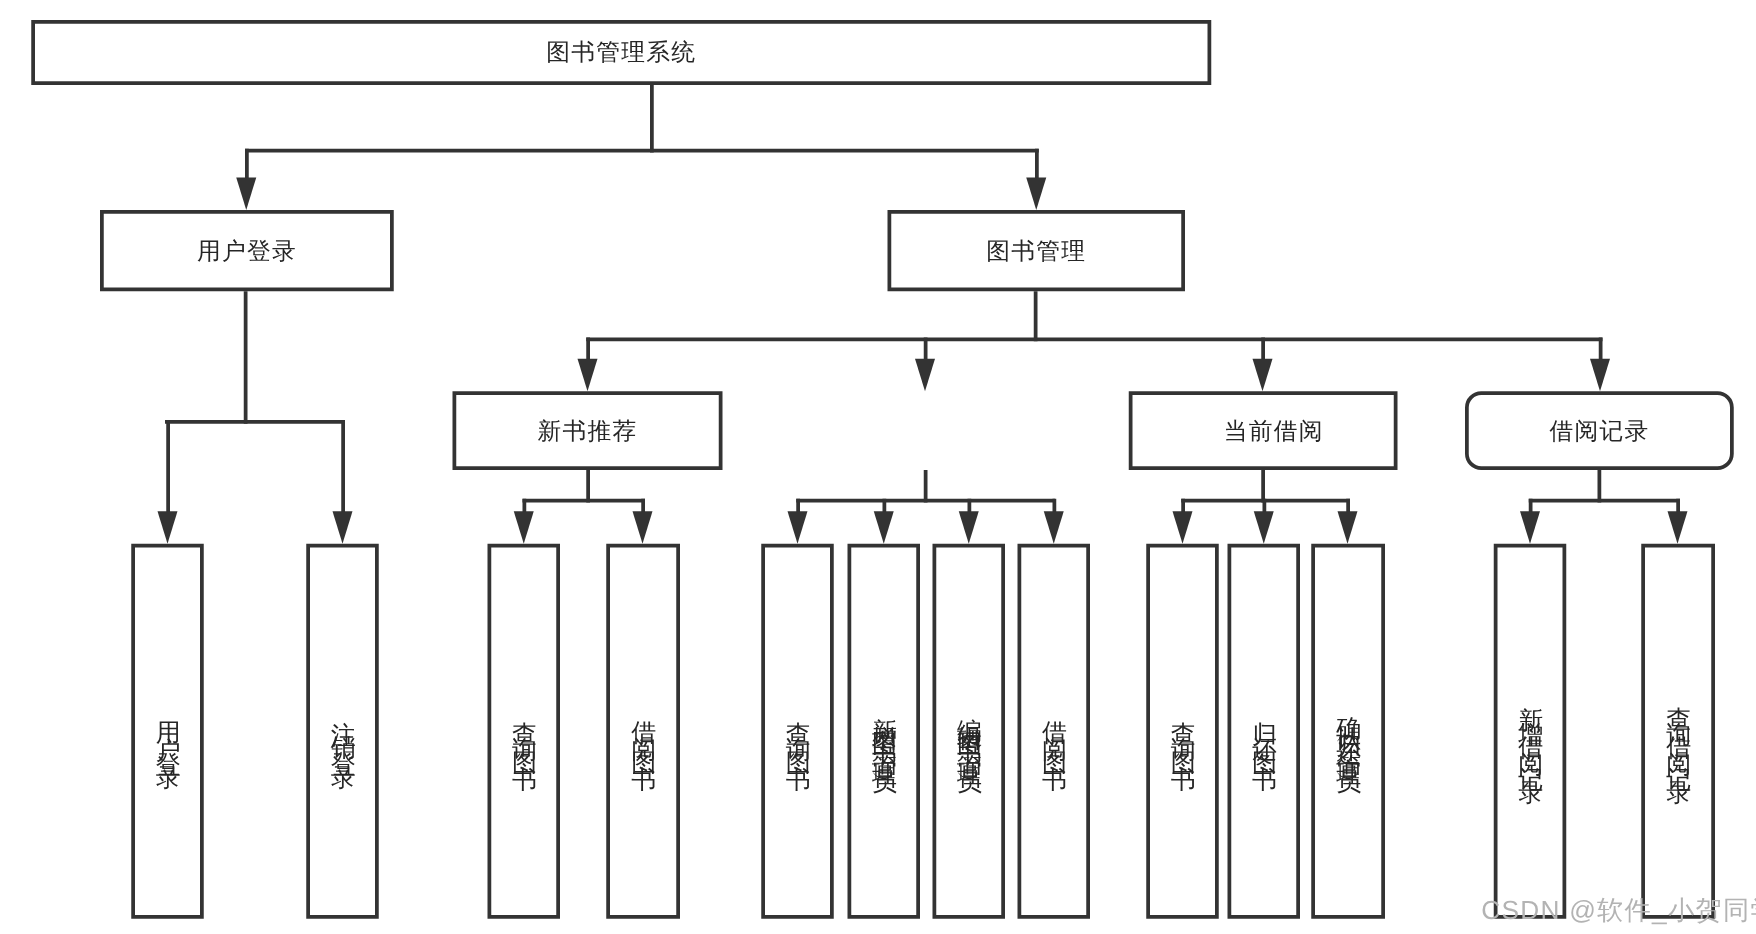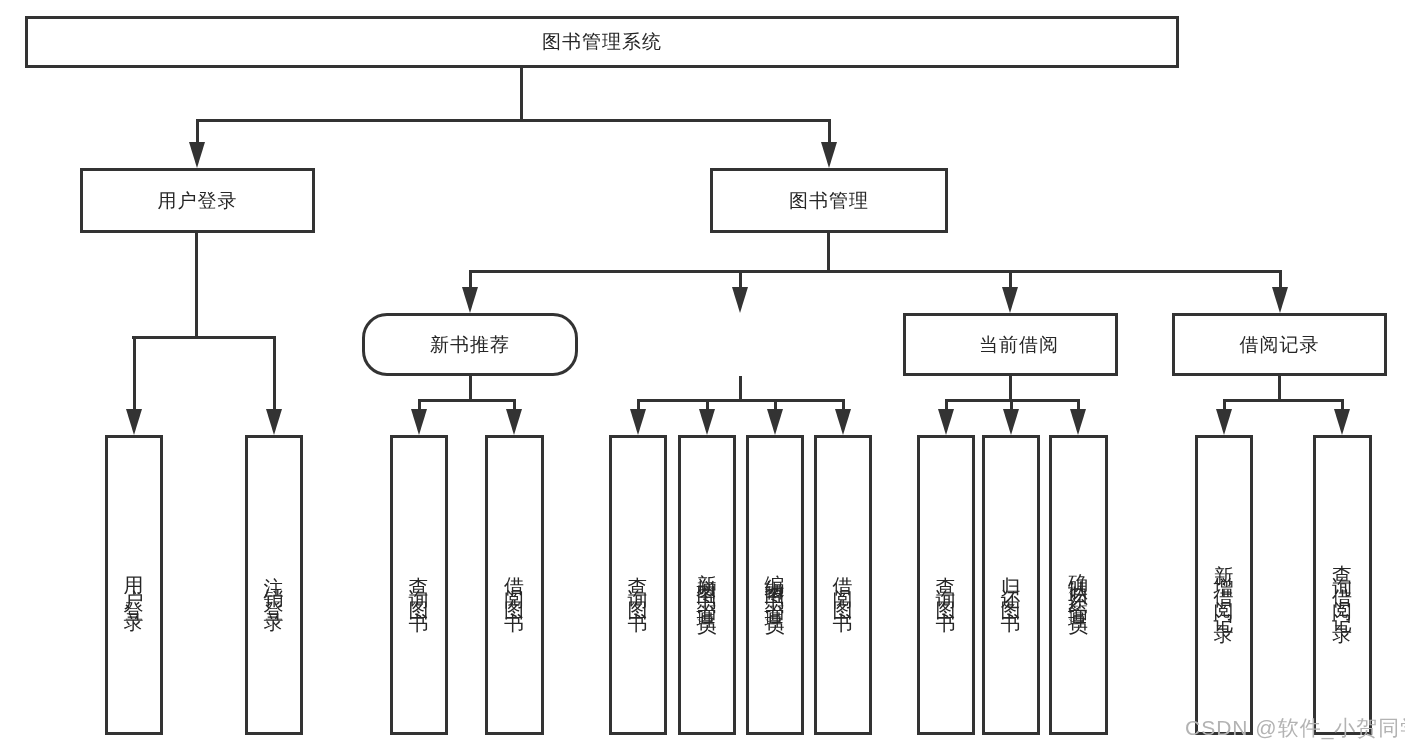--- a/index.html
+++ b/index.html
@@ -26,32 +26,32 @@
   .watermark{
     position:absolute;left:1185px;top:714px;z-index:5;
     font-size:21px;color:#b3b3b3;letter-spacing:1px;white-space:nowrap;
   }
 </style>
 </head>
 <body>
 
 <div id="canvas">
 
-  <div class="box" style="left:25px;top:16px;width:1154px;height:52px;">图书管理系统</div>
+  <div class="box" style="left:25px;top:16px;width:944px;height:52px;">图书管理系统</div>
 
   <div class="box" style="left:80px;top:168px;width:235px;height:65px;">用户登录</div>
 
   <div class="box" style="left:710px;top:168px;width:238px;height:65px;font-family:Liberation Mono, monospace;">图书管理</div>
 
-  <div class="box" style="left:362px;top:313px;width:216px;height:63px;border-radius:25px;">新书推荐</div>
+  <div class="box" style="left:362px;top:313px;width:216px;height:63px;">新书推荐</div>
 
 
   <div class="box" style="left:903px;top:313px;width:215px;height:63px;padding-left:17px;">当前借阅</div>
 
-  <div class="box" style="left:1172px;top:313px;width:215px;height:63px;">借阅记录</div>
+  <div class="box" style="left:1172px;top:313px;width:215px;height:63px;border-radius:13px;">借阅记录</div>
 
   <div class="box leaf" style="left:105px;top:435px;width:58px;height:300px;">用户登录</div>
   <div class="box leaf" style="left:245px;top:435px;width:58px;height:300px;">注销登录</div>
 
   <div class="box leaf" style="left:390px;top:435px;width:58px;height:300px;">查询图书</div>
   <div class="box leaf" style="left:485px;top:435px;width:59px;height:300px;">借阅图书</div>
 
   <div class="box leaf" style="left:609px;top:435px;width:58px;height:300px;">查询图书</div>
   <div class="box leaf tight" style="left:678px;top:435px;width:58px;height:300px;">新增图书（管理员）</div>
   <div class="box leaf tight" style="left:746px;top:435px;width:58px;height:300px;">编辑图书（管理员）</div>

